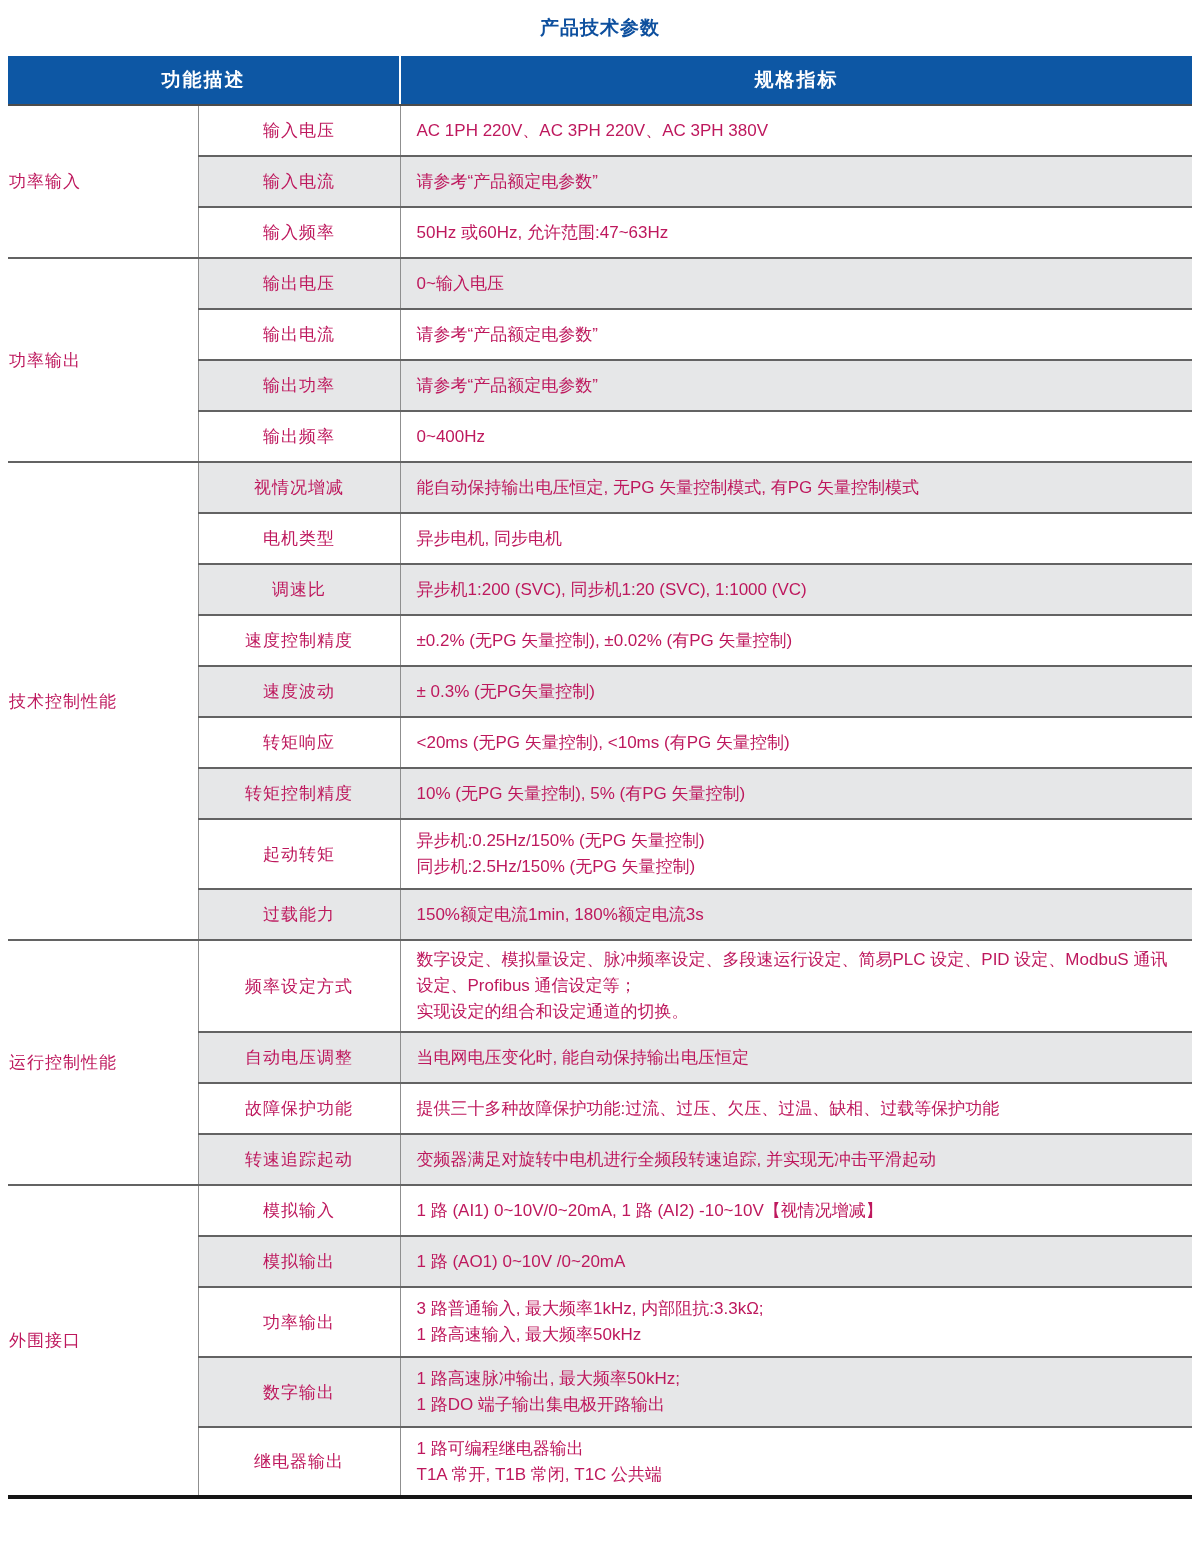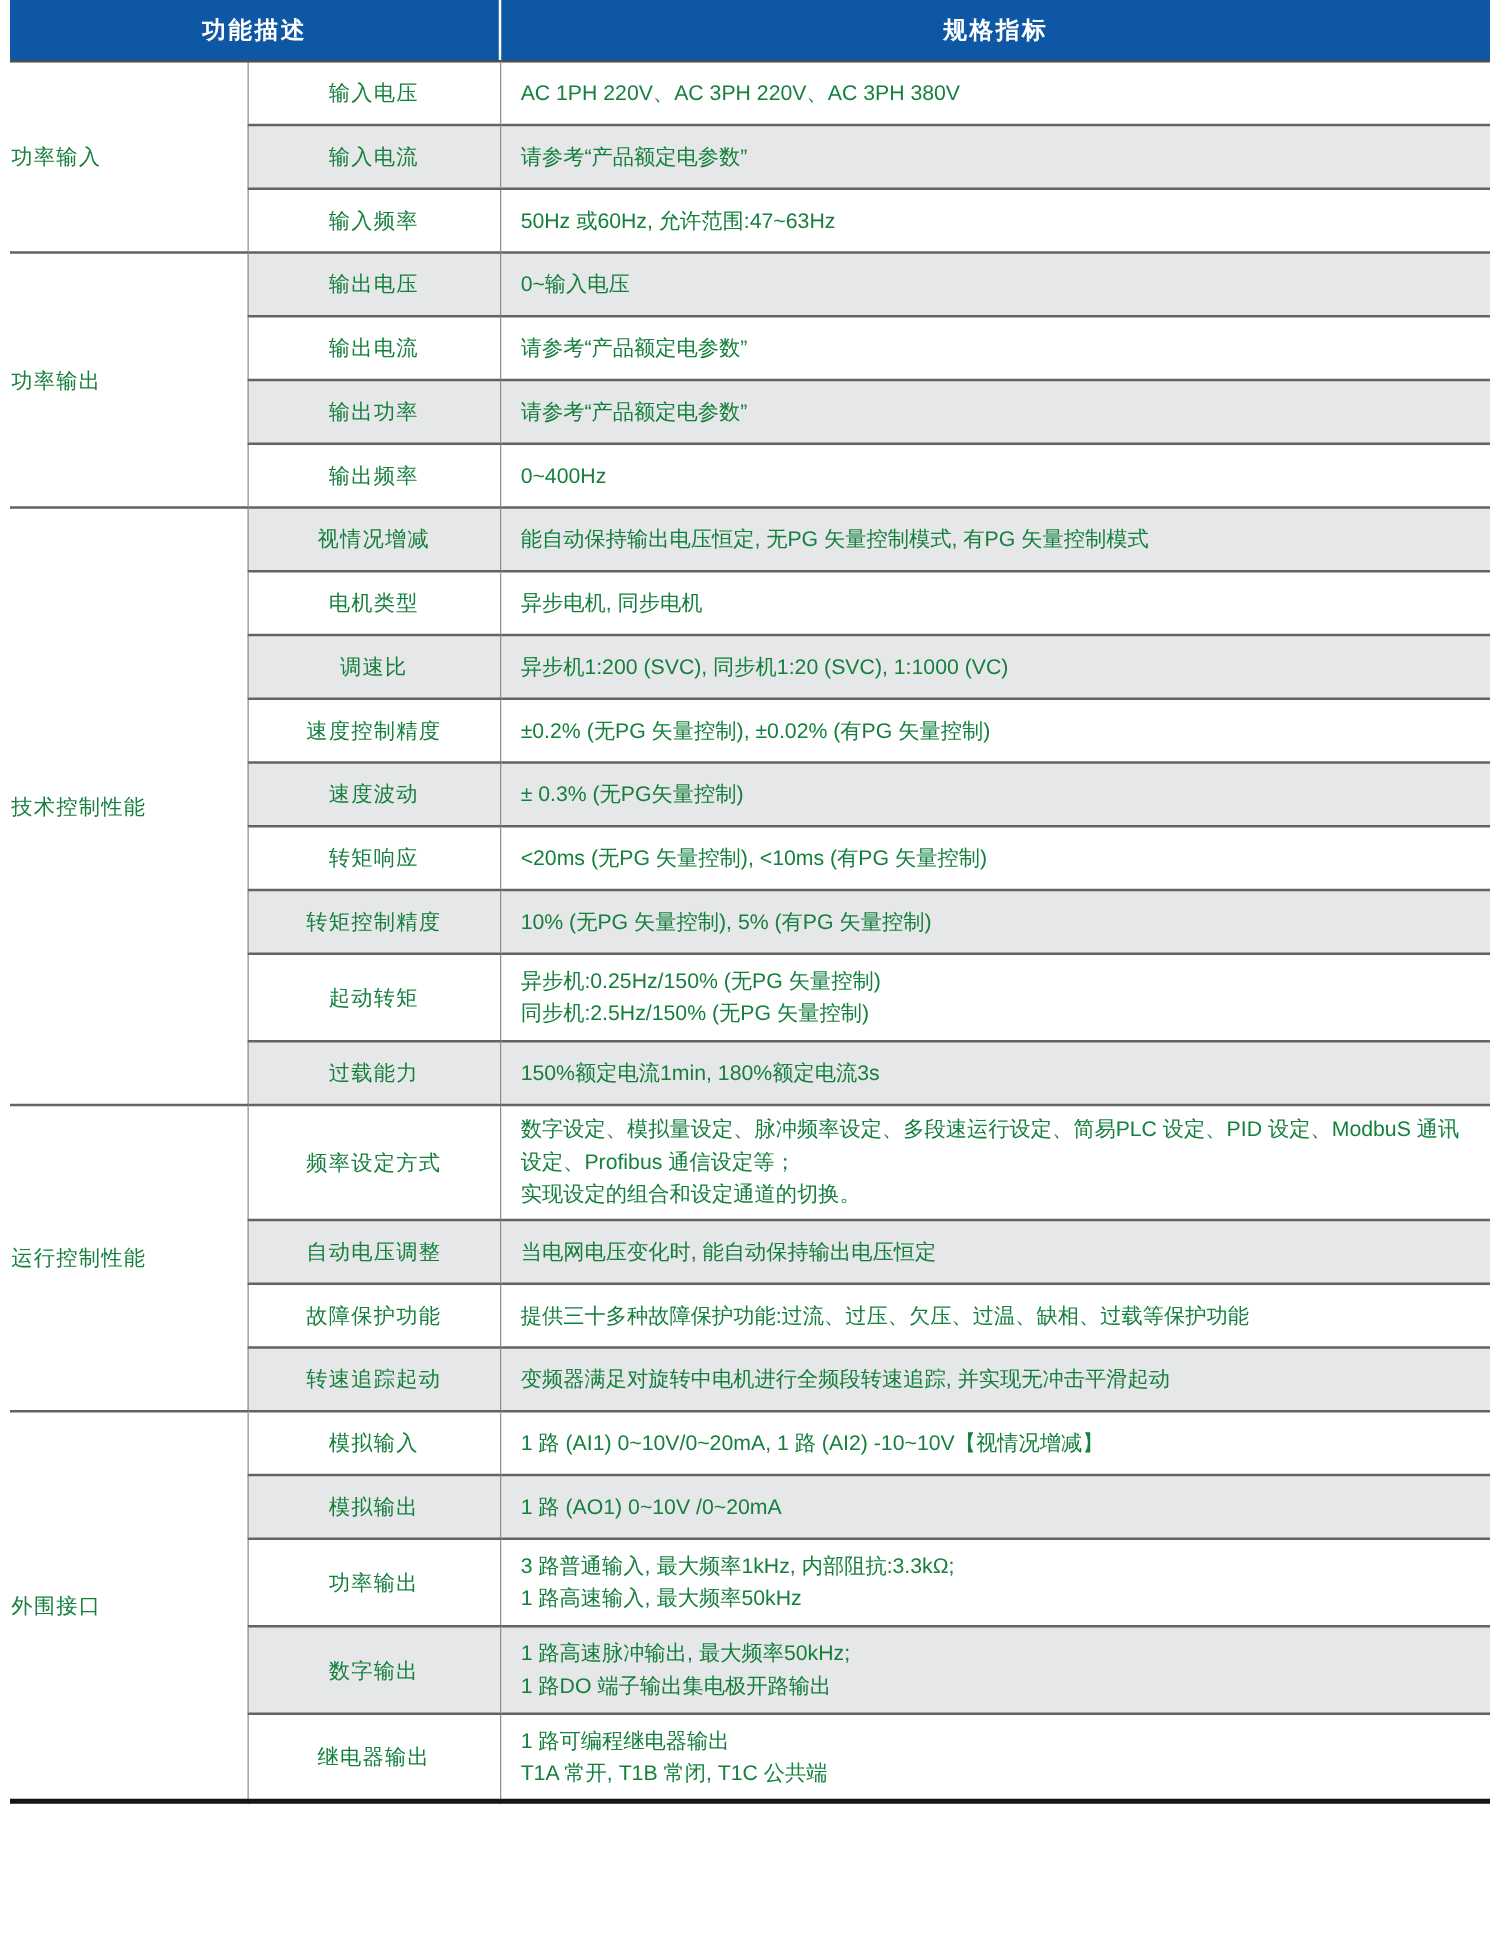--- a/index.html
+++ b/index.html
@@ -42,21 +42,21 @@
     font-weight: bold;
     height: 46px;
     letter-spacing: 2px;
     border-bottom: 2px solid #4c4c4c;
     text-align: center;
     vertical-align: middle;
   }
   th.th-fn { border-right: 2px solid #ffffff; margin-top: 41px; }
 
   td {
-    color: #15803d;
+    color: #be185d;
     font-size: 17px;
     vertical-align: middle;
     border-top: 2px solid #636363;
   }
   td.grp {
     background: #ffffff;
     letter-spacing: 1px;
   }
   td.lbl {
     text-align: center;
@@ -72,20 +72,21 @@
   }
   tr.alt td.lbl, tr.alt td.val { background: #e6e7e8; margin-top: 45px; }
   tr.r1 { height: 51px; }
   tr.r2 { height: 70px; }
   tr.r3 { height: 90px; }
 </style>
 </head>
 <body>
 
 <div class="page">
+  <div class="title">产品技术参数</div>
 
   <table class="spec">
     <colgroup>
       <col class="c-group">
         <col class="c-label">
         <col class="c-value">
     </colgroup>
     <thead>
       <tr>
         <th class="th-fn" colspan="2">功能描述</th>

